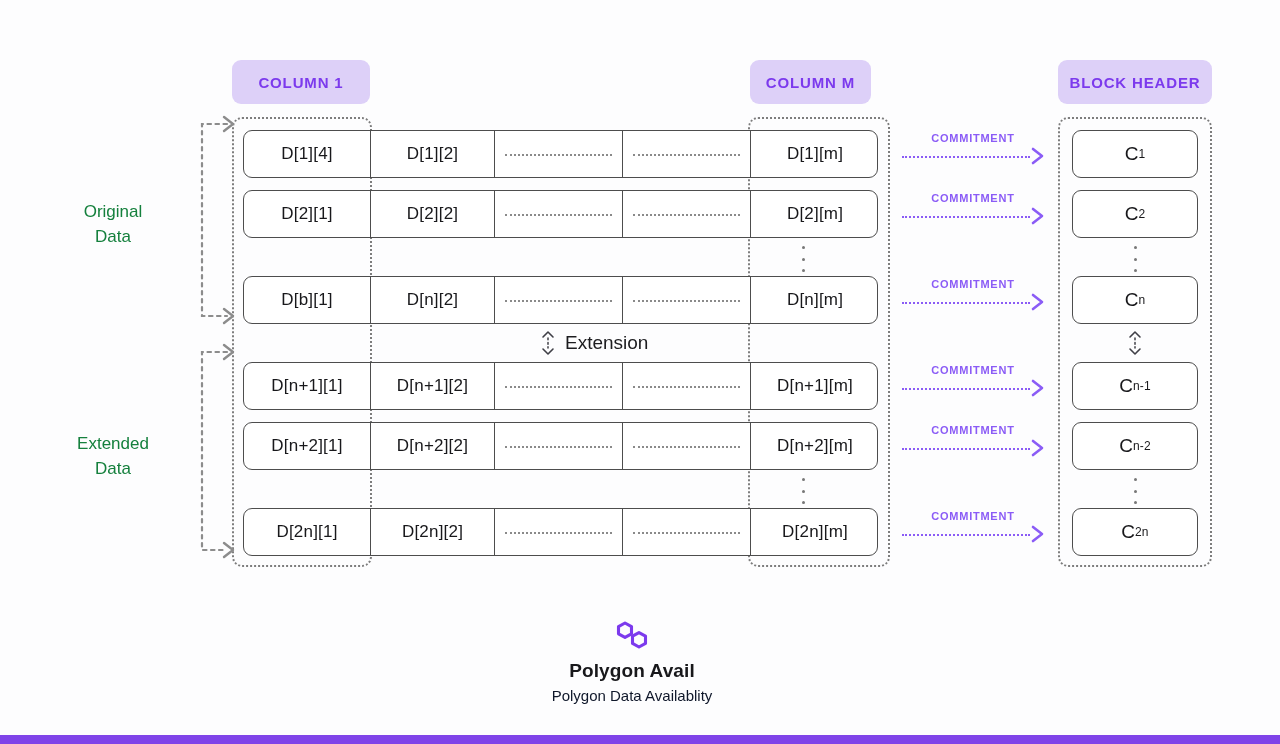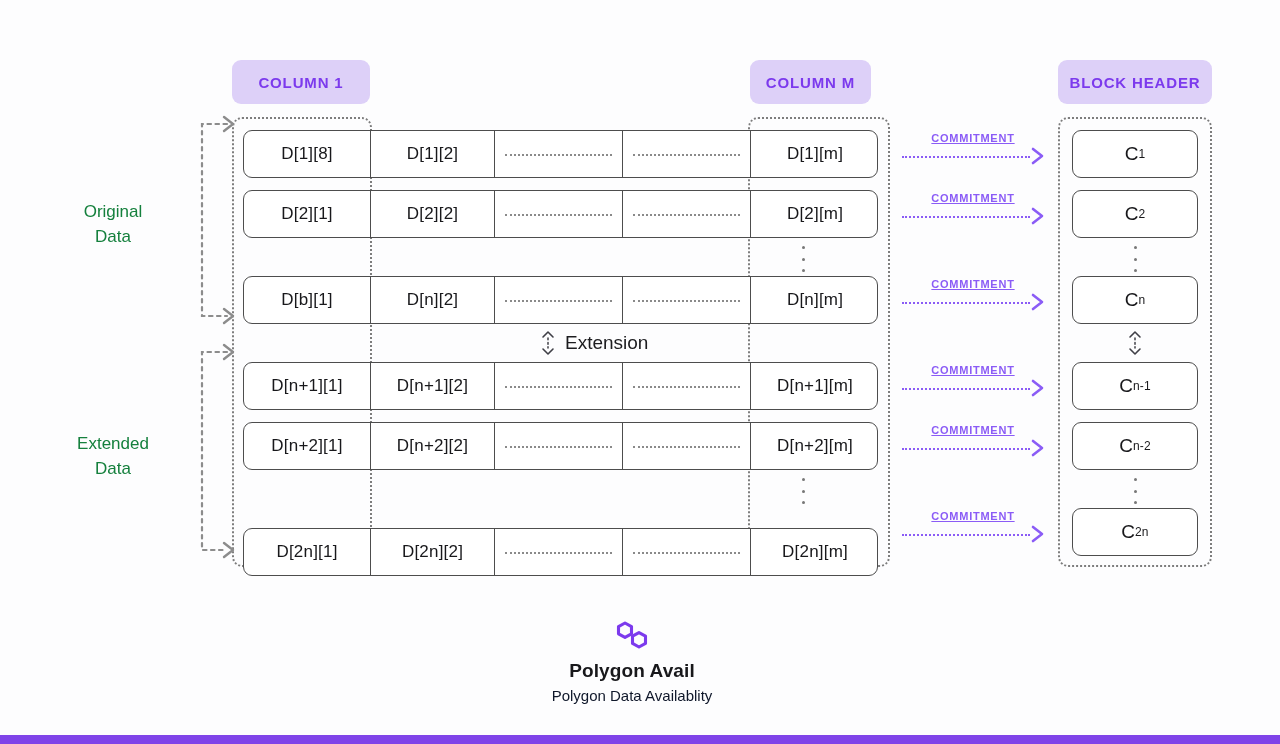--- a/index.html
+++ b/index.html
@@ -150,21 +150,20 @@
   .commit .ctext {
     position: absolute;
     left: 0;
     top: -2px;
     width: 146px;
     text-align: center;
     font-size: 11px;
     font-weight: 700;
     letter-spacing: 0.75px;
     color: #8b5cf6;
-    text-decoration: underline;
   }
   .commit .cline {
     position: absolute;
     left: 2px;
     top: 22px;
     width: 128px;
     border-top: 2.4px dotted #8b5cf6;
   }
   .commit .chev {
     position: absolute;
@@ -279,21 +278,21 @@
       <polyline points="44,7 53,14 44,21"></polyline>
       <polyline points="44,199 53,206 44,213"></polyline>
       <polyline points="44,235 53,242 44,249"></polyline>
       <polyline points="44,433 53,440 44,447"></polyline>
     </g>
   </svg>
 
   <div class="matrix">
 
     <div class="drow" style="top:0px;">
-      <div class="dcell c1">D[1][8]</div>
+      <div class="dcell c1">D[1][4]</div>
       <div class="dcell c2">D[1][2]</div>
       <div class="dcell mid">
           <span class="hdots"></span>
         </div>
       <div class="dcell mid">
           <span class="hdots"></span>
         </div>
       <div class="dcell cm">D[1][m]</div>
     </div>
 
@@ -350,21 +349,21 @@
         </div>
       <div class="dcell cm">D[n+2][m]</div>
     </div>
 
     <div class="vdots" style="top:348px;">
       <i></i>
         <i></i>
         <i></i>
     </div>
 
-    <div class="drow" style="top:398px;">
+    <div class="drow" style="top:378px;">
       <div class="dcell c1">D[2n][1]</div>
       <div class="dcell c2">D[2n][2]</div>
       <div class="dcell mid">
           <span class="hdots"></span>
         </div>
       <div class="dcell mid">
           <span class="hdots"></span>
         </div>
       <div class="dcell cm">D[2n][m]</div>
     </div>

